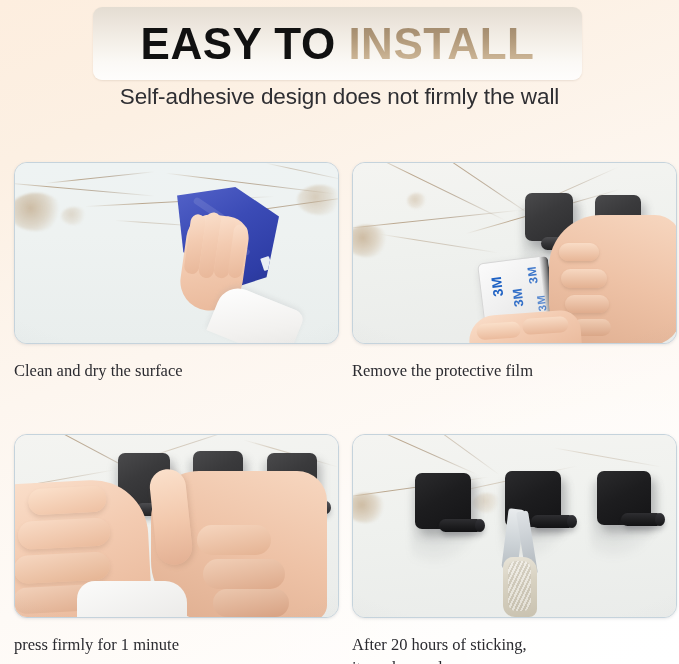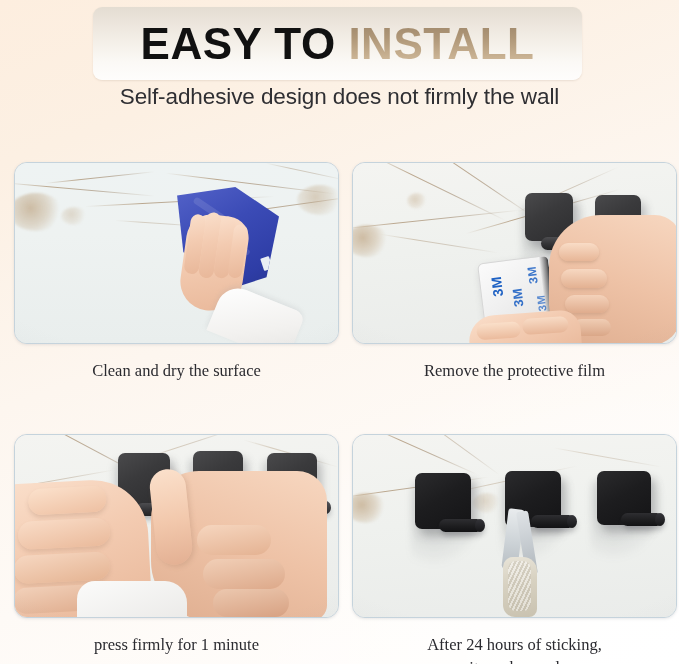--- a/index.html
+++ b/index.html
@@ -44,21 +44,21 @@
   .cell{ width:325px; }
 
   .photo{
     position:relative; width:325px; height:182px;
     border-radius:13px; overflow:hidden;
     border:1px solid #c5d3dc;
     box-shadow:0 1px 3px rgba(120,130,140,0.18);
     background:#eef2f2;
   }
   .caption{
-    margin-top:16px; text-align:center;
+    margin-top:16px; text-align:left;
     font-family:"Liberation Serif", serif;
     font-size:16.5px; color:#2b2b30; line-height:1.35;
   }
   .cell.tall .photo{ height:184px; }
 
   
   .marble{
     position:absolute; inset:0;
     background:
       linear-gradient(180deg,#eef3f3 0%, #eef2f1 40%, #e9eeed 100%);
@@ -381,20 +381,20 @@
           </div>
 
           <div class="towel">
             <div class="strap"></div>
             <div class="strap2"></div>
             <div class="body"></div>
           </div>
           <div class="vignette"></div>
         </div>
         <div class="caption">
-          <div>After 24 hours of sticking,</div>
+          <div>After 20 hours of sticking,</div>
           <div>it can be used</div>
         </div>
       </div>
 
     </div>
   </div>
 </div>
 
 </body></html>

